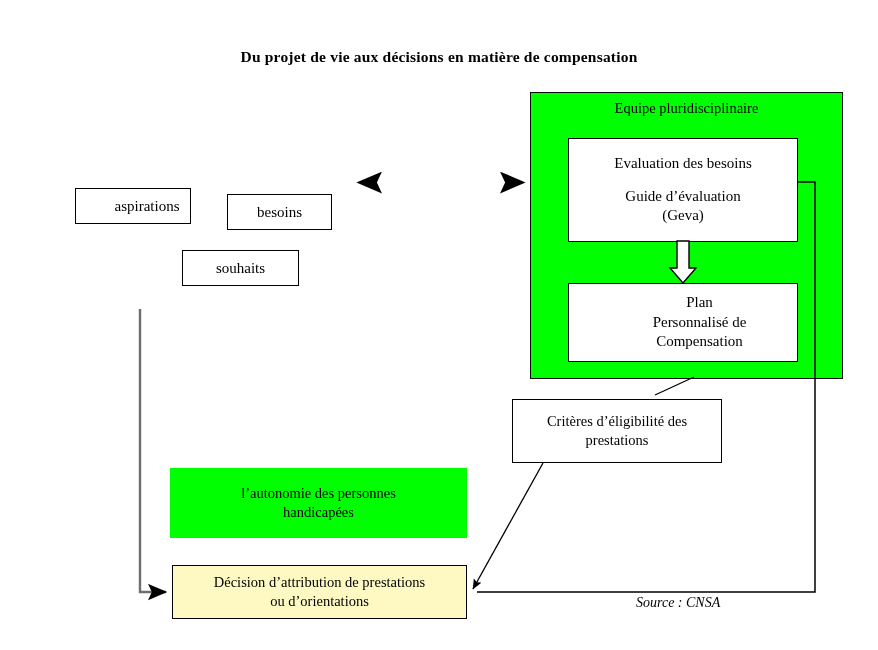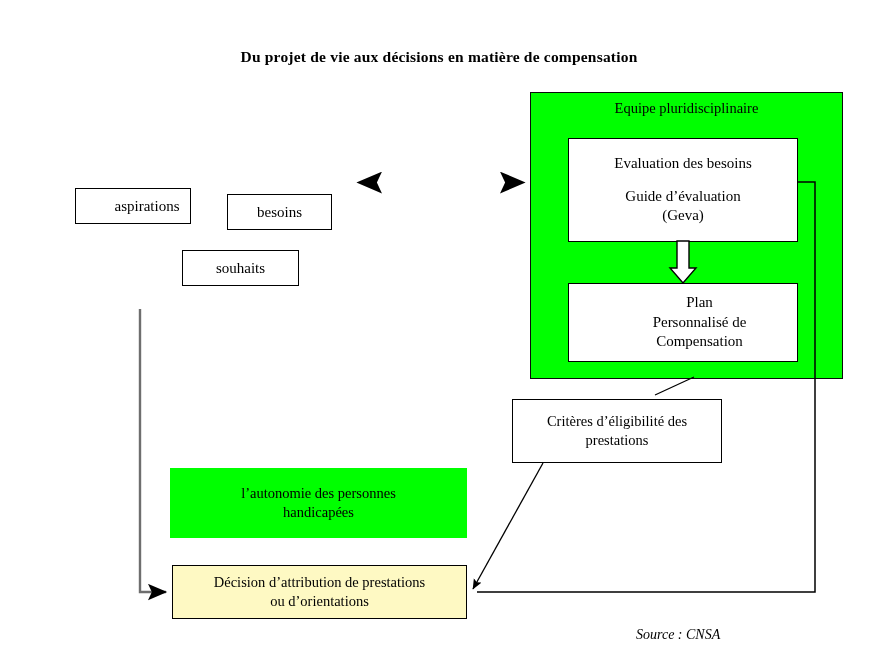--- a/index.html
+++ b/index.html
@@ -174,21 +174,20 @@
   }
 
   
   #source-caption {
     position: absolute;
     left: 636px;
     top: 595px;
     font-size: 14px;
     font-style: italic;
     z-index: 6;
-    margin-top: 32px;
   }
 </style>
 </head>
 <body>
 
 <div id="diagram-root">
 
   <div id="diagram-title">Du projet de vie aux décisions en matière de compensation</div>
 
   <svg id="connector-layer" viewBox="0 0 878 650" width="878" height="650">

